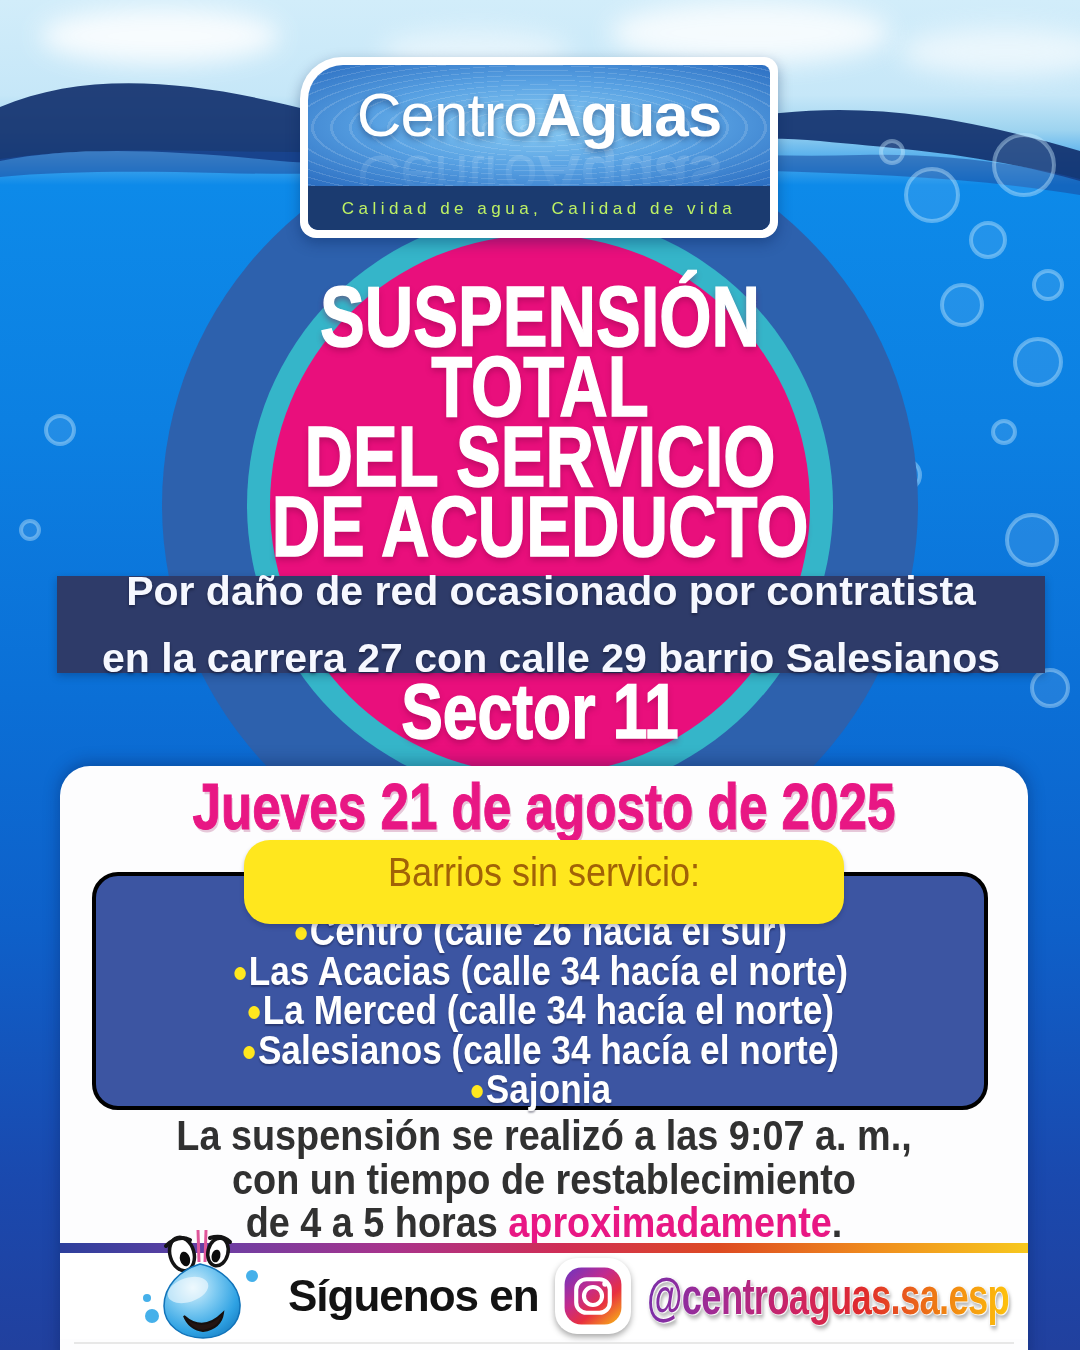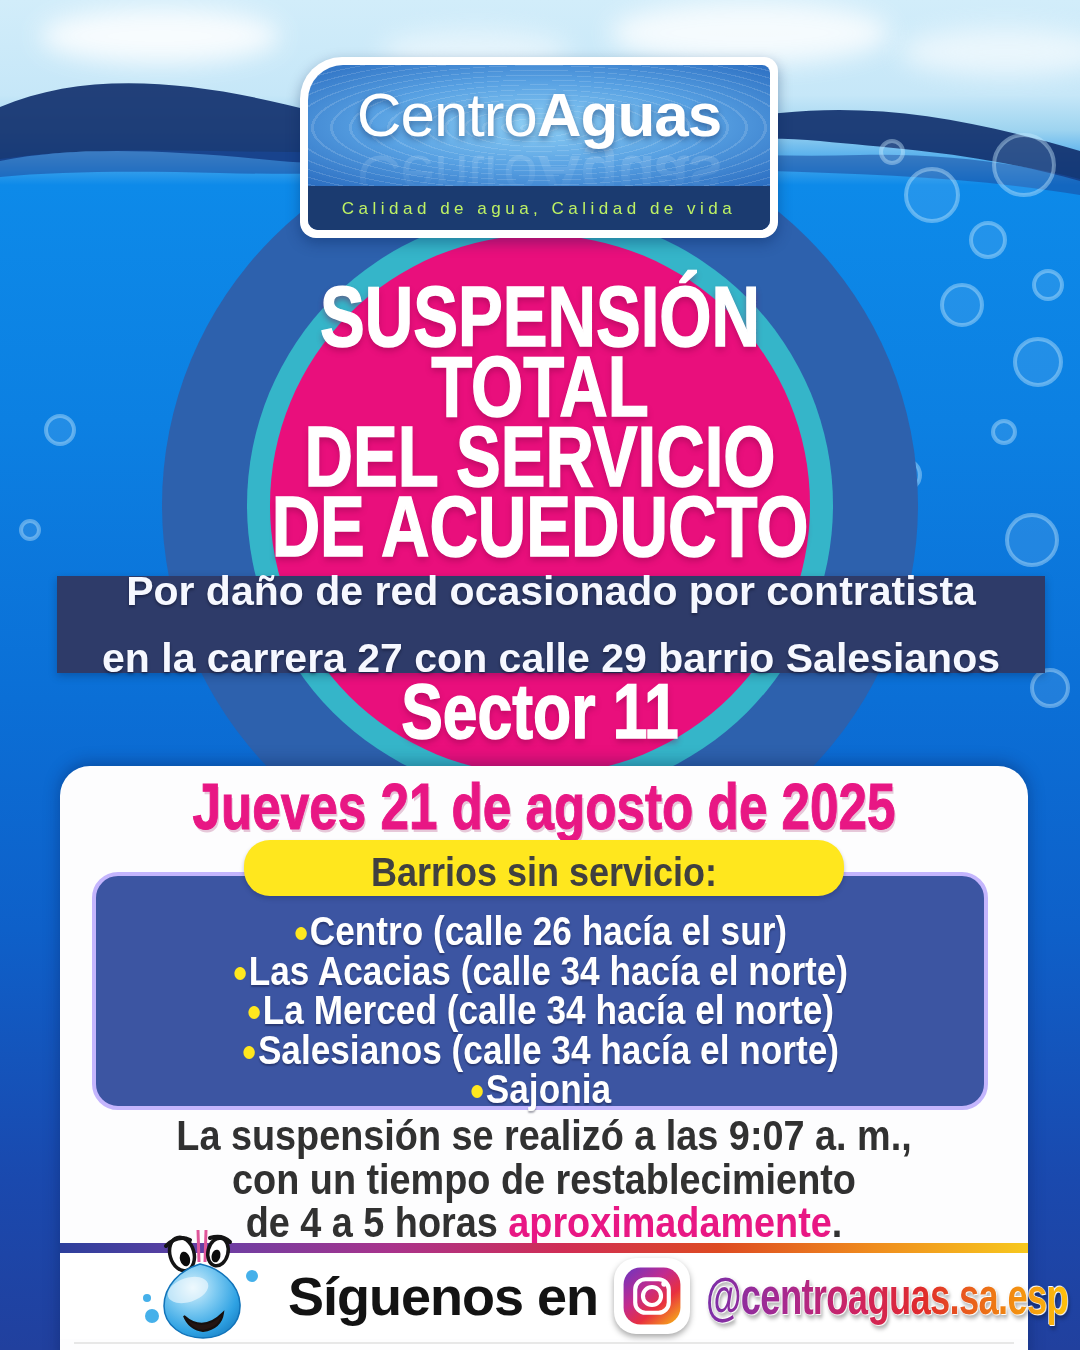--- a/index.html
+++ b/index.html
@@ -87,29 +87,29 @@
     left:60px;top:766px;width:968px;height:600px;background:#fdfdfe;
     border-radius:30px 30px 0 0;box-shadow:0 -3px 16px rgba(0,20,70,.35);
   }
   .outage-date{
     position:absolute;top:4px;left:0;width:100%;text-align:center;
     color:#e81784;font-size:64px;font-weight:700;transform:scaleX(0.8);
     text-shadow:2px 3px 0 rgba(150,15,85,.22);
     -webkit-text-stroke:1px #e81784;
   }
   .pill{
-    position:absolute;left:184px;top:74px;width:600px;height:56px;background:#ffe71e;
+    position:absolute;left:184px;top:74px;width:600px;height:84px;background:#ffe71e;
     border-radius:26px;z-index:3;text-align:center;line-height:64px;
-    color:#404040;font-size:40px;font-weight:700;
+    color:#a16207;font-size:40px;font-weight:400;
     box-shadow:0 3px 4px rgba(30,40,95,.3);
   }
   .pill-text{display:block;transform:scaleX(0.9);white-space:nowrap;}
   .panel{
     position:absolute;left:32px;top:106px;width:896px;height:238px;box-sizing:border-box;
-    background:#3c55a2;border:4px solid #c4b5fd;border-radius:26px;z-index:2;
+    background:#3c55a2;border:4px solid #000000;border-radius:26px;z-index:2;
   }
   .nb-list{
     position:absolute;top:36px;left:0;width:100%;text-align:center;
     color:#ffffff;font-size:40px;font-weight:700;line-height:38.5px;
     transform:scaleX(0.88);
     text-shadow:0 2px 2px rgba(0,0,30,.35);
   }
   .nb-list .bullet{color:#ffe71e;font-size:30px;vertical-align:3px;margin-right:1px;text-shadow:none;}
   .suspension-note{
     position:absolute;top:348px;left:0;width:100%;text-align:center;
@@ -118,21 +118,21 @@
   .suspension-note .hl{color:#e81784;}
   .rainbow-divider{
     position:absolute;top:477px;left:0;width:100%;height:10px;
     background:linear-gradient(90deg,#2c3f9c 0%,#6a3fa4 16%,#a8338c 34%,#d02d55 52%,#dd4a22 68%,#ef8c1e 84%,#f7c81e 100%);
   }
   .follow-strip{
     position:absolute;top:487px;left:0;width:100%;height:86px;background:#ffffff;
     display:flex;align-items:center;justify-content:flex-start;padding-left:228px;box-sizing:border-box;gap:16px;
   }
   .mascot{position:absolute;left:78px;top:462px;width:136px;height:116px;z-index:4;}
-  .follow-label{font-size:54px;font-weight:700;color:#131313;letter-spacing:-1px;white-space:nowrap;}
+  .follow-label{font-size:44px;font-weight:700;color:#131313;letter-spacing:-1px;white-space:nowrap;}
   .ig-badge{
     width:76px;height:76px;background:#ffffff;border-radius:22px;
     box-shadow:0 3px 6px rgba(0,0,0,.35);display:flex;align-items:center;justify-content:center;flex:none;
   }
   .instagram-handle{
     font-size:52px;font-weight:700;letter-spacing:-1px;white-space:nowrap;
     transform:scaleX(0.7);transform-origin:0 50%;
     color:#c4286b;
     background:linear-gradient(90deg,#7b2fa8 0%,#a8298f 22%,#cf2360 42%,#e02b2b 60%,#ee7a14 80%,#fec20c 100%);
     -webkit-background-clip:text;background-clip:text;-webkit-text-fill-color:transparent;

